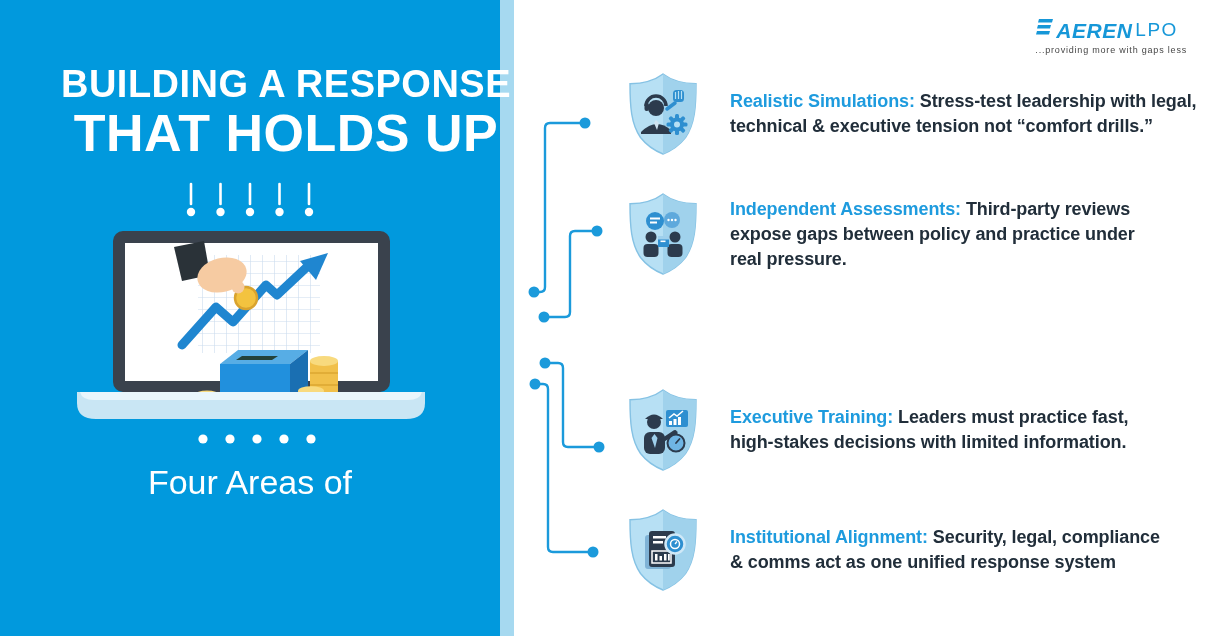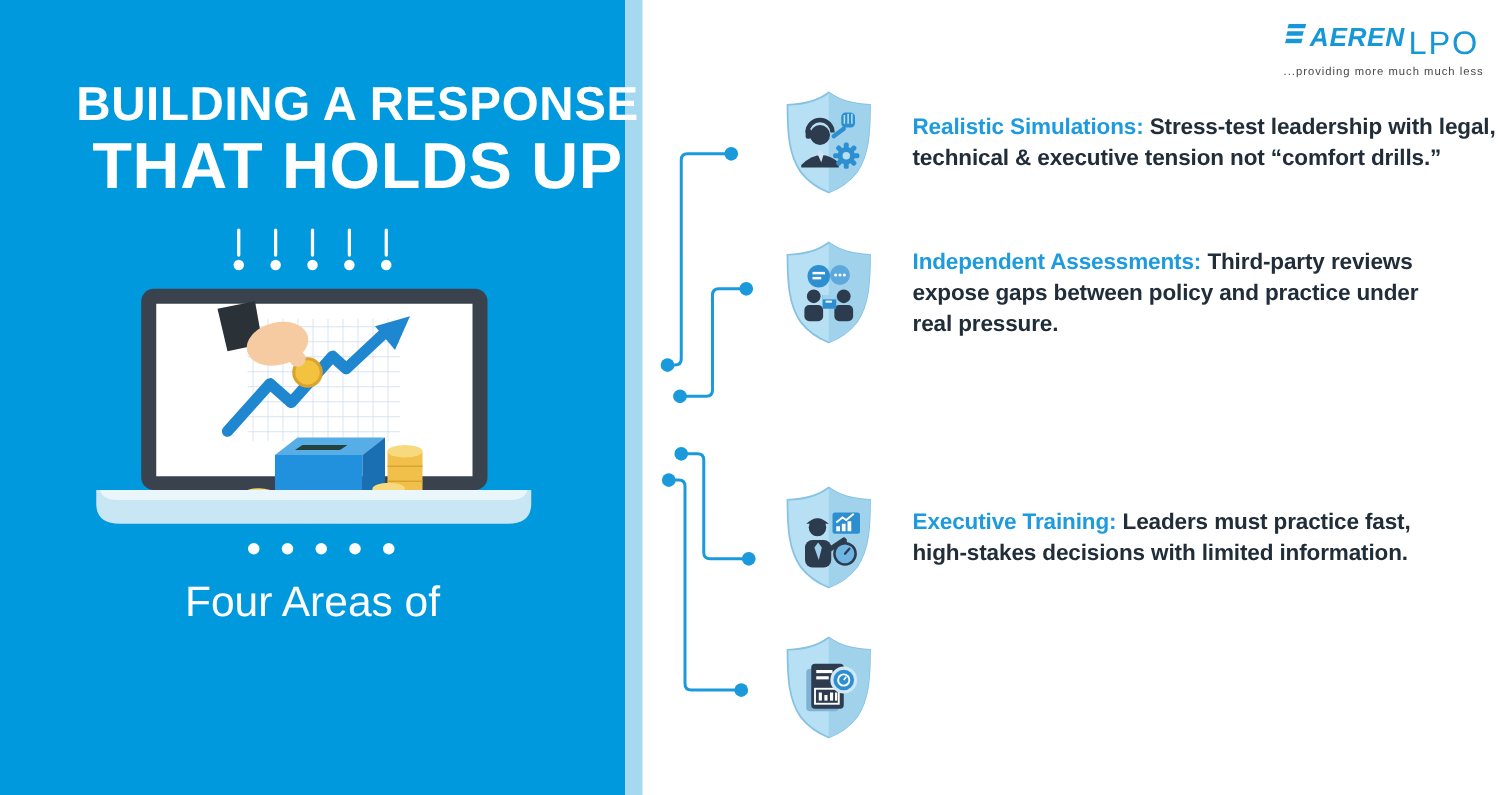--- a/index.html
+++ b/index.html
@@ -19,21 +19,21 @@
   .dots-row{position:absolute;left:198px;top:433px;}
 
   .subtitle-block{position:absolute;left:0;top:462px;width:500px;text-align:center;color:#ffffff;}
   .subtitle-line{font-size:34px;font-weight:400;line-height:41px;}
 
   
   .logo{position:absolute;top:19px;right:22px;text-align:left;}
   .logo-row{display:flex;align-items:flex-start;gap:3px;}
   .logo-bars{display:inline-block;line-height:0;}
   .logo-brand{color:#1697D8;font-size:21px;font-weight:700;font-style:italic;letter-spacing:.5px;}
-  .logo-suffix{color:#1697D8;font-size:26px;font-weight:400;letter-spacing:1.5px;margin-left:0;}
+  .logo-suffix{color:#1697D8;font-size:19px;font-weight:400;letter-spacing:1.5px;margin-left:0;}
   .logo-tagline{color:#474747;font-size:9px;letter-spacing:.8px;margin-top:2px;white-space:nowrap;}
 
   
   .item{position:absolute;left:624px;display:flex;align-items:center;gap:28px;}
   .shield{width:78px;height:84px;flex:0 0 auto;}
   .item-text{margin:0;font-size:18px;font-weight:700;line-height:25px;color:#212E3A;letter-spacing:-0.1px;}
   .item-title{color:#1E9BDE;}
   .item-1{top:72px;}  .item-1 .item-text{max-width:470px;}
   .item-2{top:192px;} .item-2 .item-text{max-width:412px;}
   .item-3{top:388px;} .item-3 .item-text{max-width:412px;}
@@ -135,21 +135,21 @@
           <g fill="#1697D8">
             <polygon points="4,0 18,0 17,3.5 3,3.5"></polygon>
             <polygon points="3,6 16,6 15,9.5 2,9.5"></polygon>
             <polygon points="2,12 15,12 14,15.5 1,15.5"></polygon>
           </g>
         </svg>
       </span>
       <span class="logo-brand">AEREN</span>
       <span class="logo-suffix">LPO</span>
     </div>
-    <div class="logo-tagline">...providing more much much less</div>
+    <div class="logo-tagline">...providing more with gaps less</div>
   </div>
 
   <svg class="connectors" width="95" height="470" viewBox="0 0 95 470">
     <g fill="none" stroke="#1B9ADB" stroke-width="2.4" stroke-linecap="round">
       <path d="M65 23 L30 23 Q25 23 25 28 L25 187 Q25 192 20 192 L17 192"></path>
       <path d="M77 131 L55 131 Q50 131 50 136 L50 212 Q50 217 45 217 L27 217"></path>
       <path d="M25 263 L38 263 Q43 263 43 268 L43 342 Q43 347 48 347 L76 347"></path>
       <path d="M15 284 L23 284 Q28 284 28 289 L28 447 Q28 452 33 452 L70 452"></path>
     </g>
     <g fill="#1B9ADB">
@@ -281,15 +281,19 @@
         <rect x="28" y="43" width="19" height="12" fill="none" stroke="#ffffff" stroke-width="1.5"></rect>
         <rect x="31" y="46" width="2.5" height="6.5" fill="#ffffff"></rect>
         <rect x="35.5" y="48" width="2.5" height="4.5" fill="#ffffff"></rect>
         <rect x="40" y="46" width="2.5" height="6.5" fill="#ffffff"></rect>
         <rect x="44" y="46" width="1.8" height="6.5" fill="#ffffff"></rect>
         <circle cx="51" cy="36" r="9.5" fill="#2E8FD0" stroke="#CFE8F7" stroke-width="2.5"></circle>
         <circle cx="51" cy="36" r="4.5" fill="none" stroke="#ffffff" stroke-width="1.5"></circle>
         <line x1="51" y1="36" x2="53" y2="33.5" stroke="#ffffff" stroke-width="1.3"></line>
       </svg>
     </div>
+    <p class="item-text">
+      <span class="item-title">Institutional Alignment:</span>
+      <span class="item-body">Security, legal, compliance &amp; comms act as one unified response system</span>
+    </p>
   </div>
 
 </div>
 
 </body></html>

